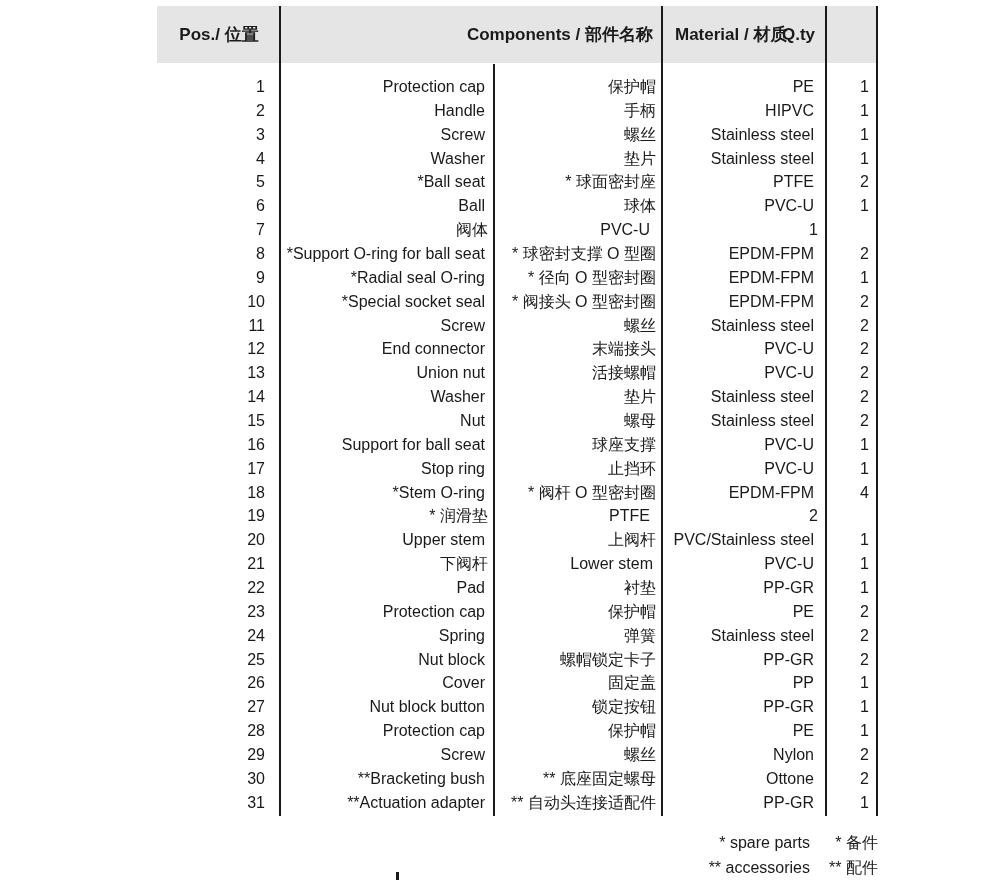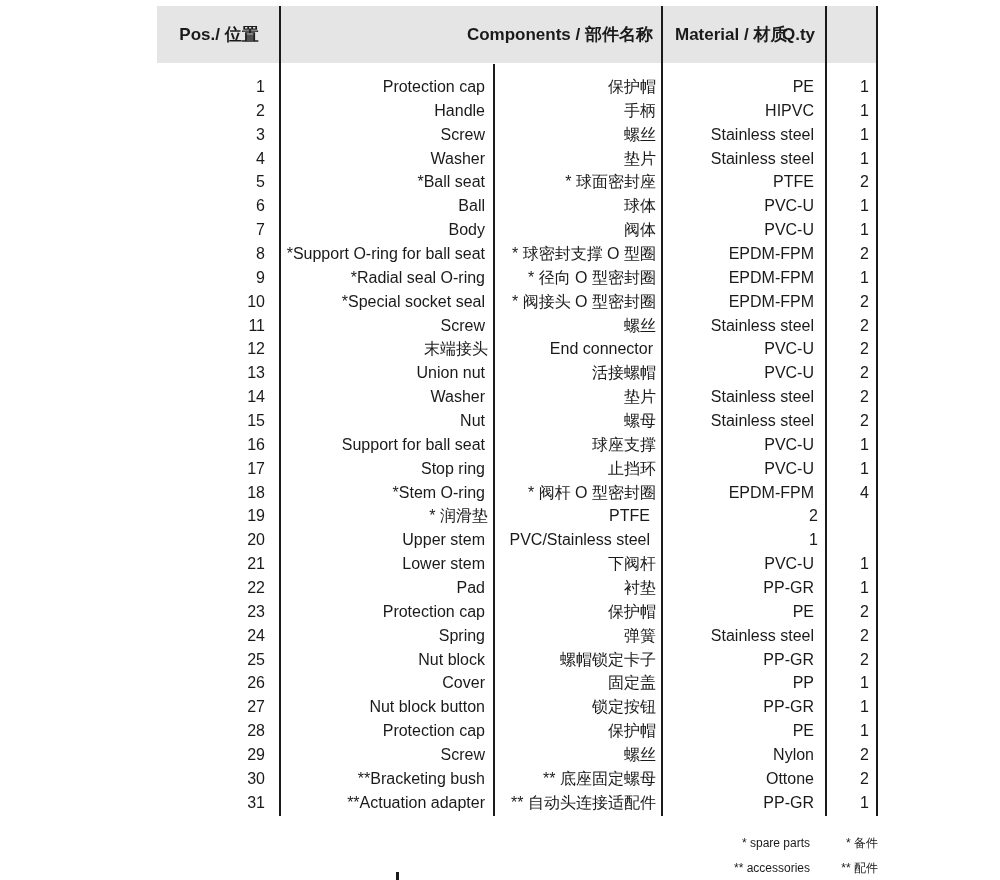--- a/index.html
+++ b/index.html
@@ -54,21 +54,21 @@
   }
   .cell.pos      { padding-right: 16px; }
   .cell.en       { padding-right: 9px; }
   .cell.cn       { padding-right: 6px; }
   .cell.material { padding-right: 12px; }
   .cell.qty      { padding-right: 8px; }
 
   
   .footnote-line {
     position: absolute; right: 122px;
-    font-size: 12px; line-height: 22px;
+    font-size: 16px; line-height: 22px;
     white-space: nowrap; text-align: right;
   }
   .footnote-line.f1 { top: 832px; }
   .footnote-line.f2 { top: 857px; }
   .footnote-cn { display: inline-block; width: 68px; text-align: right; }
 
   
   .bottom-tick {
     position: absolute; left: 396px; top: 872px;
     width: 3px; height: 8px; background: #1a1a1a;
@@ -130,21 +130,20 @@
       </div>
       <div class="row">
         <div class="cell pos">6</div>
         <div class="cell en">Ball</div>
         <div class="cell cn">球体</div>
         <div class="cell material">PVC-U</div>
         <div class="cell qty">1</div>
       </div>
       <div class="row">
         <div class="cell pos">7</div>
-        <div class="cell en">Body</div>
         <div class="cell cn">阀体</div>
         <div class="cell material">PVC-U</div>
         <div class="cell qty">1</div>
       </div>
       <div class="row">
         <div class="cell pos">8</div>
         <div class="cell en">*Support O-ring for ball seat</div>
         <div class="cell cn">* 球密封支撑 O 型圈</div>
         <div class="cell material">EPDM-FPM</div>
         <div class="cell qty">2</div>
@@ -165,22 +164,22 @@
       </div>
       <div class="row">
         <div class="cell pos">11</div>
         <div class="cell en">Screw</div>
         <div class="cell cn">螺丝</div>
         <div class="cell material">Stainless steel</div>
         <div class="cell qty">2</div>
       </div>
       <div class="row">
         <div class="cell pos">12</div>
+        <div class="cell en">End connector</div>
         <div class="cell cn">末端接头</div>
-        <div class="cell en">End connector</div>
         <div class="cell material">PVC-U</div>
         <div class="cell qty">2</div>
       </div>
       <div class="row">
         <div class="cell pos">13</div>
         <div class="cell en">Union nut</div>
         <div class="cell cn">活接螺帽</div>
         <div class="cell material">PVC-U</div>
         <div class="cell qty">2</div>
       </div>
@@ -221,27 +220,28 @@
       </div>
       <div class="row">
         <div class="cell pos">19</div>
         <div class="cell cn">* 润滑垫</div>
         <div class="cell material">PTFE</div>
         <div class="cell qty">2</div>
       </div>
       <div class="row">
         <div class="cell pos">20</div>
         <div class="cell en">Upper stem</div>
+        <div class="cell cn">上阀杆</div>
         <div class="cell material">PVC/Stainless steel</div>
         <div class="cell qty">1</div>
       </div>
       <div class="row">
         <div class="cell pos">21</div>
+        <div class="cell cn">下阀杆</div>
         <div class="cell en">Lower stem</div>
-        <div class="cell cn">下阀杆</div>
         <div class="cell material">PVC-U</div>
         <div class="cell qty">1</div>
       </div>
       <div class="row">
         <div class="cell pos">22</div>
         <div class="cell en">Pad</div>
         <div class="cell cn">衬垫</div>
         <div class="cell material">PP-GR</div>
         <div class="cell qty">1</div>
       </div>

